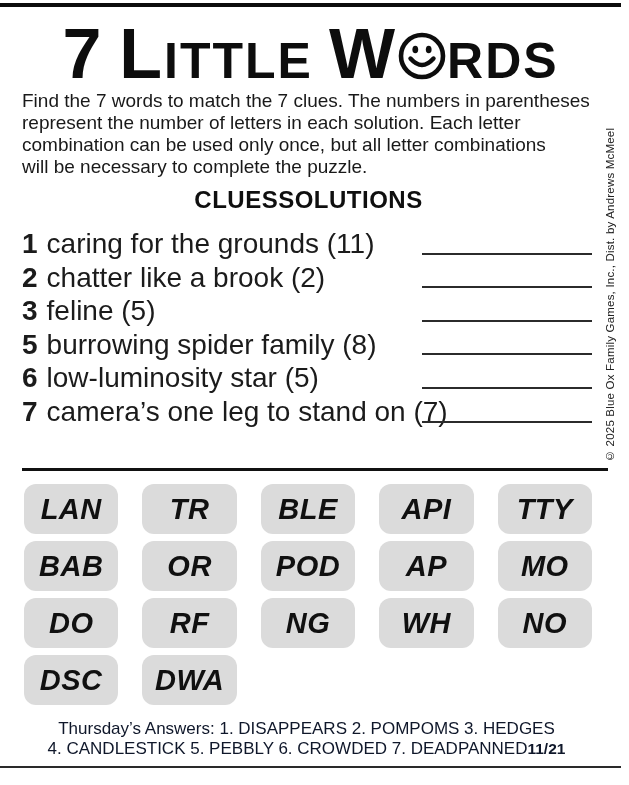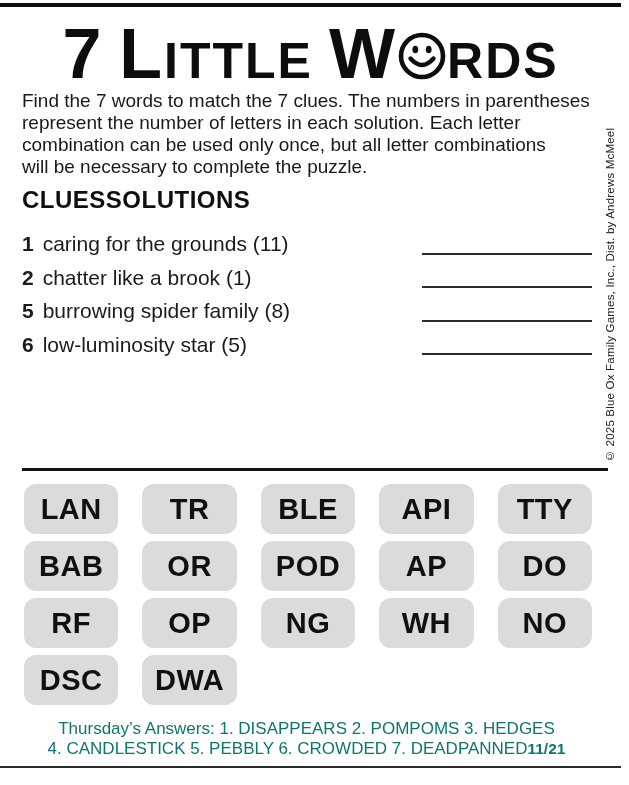--- a/index.html
+++ b/index.html
@@ -24,44 +24,44 @@
   .instructions { position:absolute; left:22px; top:90px; width:583px;
                   font-size:19px; line-height:22px; white-space:pre-line; color:#191919; }
 
   
   .copyright { position:absolute; left:604px; top:86px; width:20px; height:376px;
                writing-mode:vertical-rl; transform:rotate(180deg); white-space:nowrap;
                font-size:11.5px; color:#222; letter-spacing:0.2px; }
 
   
   .col-headers { position:absolute; left:22px; top:186px; width:573px;
-                 display:flex; justify-content:flex-start;
+                 display:flex; justify-content:center;
                  font-size:24px; font-weight:bold; letter-spacing:0.5px; color:#0f0f0f; }
 
   
   .clues { position:absolute; left:22px; top:227px; width:573px; }
-  .clue-row { position:relative; height:33.6px; line-height:33.6px; font-size:21px; white-space:nowrap; }
+  .clue-row { position:relative; height:33.6px; line-height:33.6px; font-size:28px; white-space:nowrap; }
   .clue-num { font-weight:bold; margin-right:9px; }
   .sol-line { position:absolute; left:400px; width:170px; bottom:6px; height:0;
               border-bottom:2px solid #2b2b2b; }
 
   
   .divider { position:absolute; left:22px; top:468px; width:586px; height:3px; background:#111; }
 
   
   .tiles { position:absolute; left:24px; top:484px; width:568px;
            display:grid; grid-template-columns:repeat(5,1fr); grid-auto-rows:50px;
            column-gap:24px; row-gap:7px; }
   .tile { background:var(--tile-bg, #dbdbdb); border-radius:12px;
           display:flex; align-items:center; justify-content:center;
-          font-size:29px; font-weight:bold; letter-spacing:0.5px; color:#101010; }
+          font-size:29px; font-weight:bold; letter-spacing:0.5px; color:#101010;font-style:italic; }
 
   
   .answers { position:absolute; left:8px; right:16px; top:719px; text-align:center;
-             font-size:17px; line-height:19.5px; color:#0f766e; }
+             font-size:17px; line-height:19.5px; color:#0f172a; }
   .answers .date { font-weight:bold; font-size:15.5px; }
 </style>
 </head>
 <body>
 
 <div class="page">
 
   <div class="border-top"></div>
   <div class="border-right"></div>
   <div class="border-bottom"></div>
@@ -86,48 +86,56 @@
     <span>CLUES</span>
     <span>SOLUTIONS</span>
   </div>
 
   <div class="clues">
     <div class="clue-row">
       <span class="clue-num">1</span><span class="clue-text">caring for the grounds (11)</span>
       <span class="sol-line"></span>
     </div>
     <div class="clue-row">
-      <span class="clue-num">2</span><span class="clue-text">chatter like a brook (1)</span>
+      <span class="clue-num">2</span><span class="clue-text">chatter like a brook (2)</span>
+      <span class="sol-line"></span>
+    </div>
+    <div class="clue-row">
+      <span class="clue-num">3</span><span class="clue-text">feline (5)</span>
       <span class="sol-line"></span>
     </div>
     <div class="clue-row">
       <span class="clue-num">5</span><span class="clue-text">burrowing spider family (8)</span>
       <span class="sol-line"></span>
     </div>
     <div class="clue-row">
       <span class="clue-num">6</span><span class="clue-text">low-luminosity star (5)</span>
+      <span class="sol-line"></span>
+    </div>
+    <div class="clue-row">
+      <span class="clue-num">7</span><span class="clue-text">camera’s one leg to stand on (7)</span>
       <span class="sol-line"></span>
     </div>
   </div>
 
   <div class="divider"></div>
 
   <div class="tiles">
     <div class="tile">LAN</div>
     <div class="tile">TR</div>
     <div class="tile">BLE</div>
     <div class="tile">API</div>
     <div class="tile">TTY</div>
     <div class="tile">BAB</div>
     <div class="tile">OR</div>
     <div class="tile">POD</div>
     <div class="tile">AP</div>
+    <div class="tile">MO</div>
     <div class="tile">DO</div>
     <div class="tile">RF</div>
-    <div class="tile">OP</div>
     <div class="tile">NG</div>
     <div class="tile">WH</div>
     <div class="tile">NO</div>
     <div class="tile">DSC</div>
     <div class="tile">DWA</div>
   </div>
 
   <div class="answers">
     <div><span>Thursday’s Answers: 1. DISAPPEARS  2. POMPOMS  3. HEDGES</span></div>
     <div><span>4. CANDLESTICK  5. PEBBLY  6. CROWDED  7. DEADPANNED</span><span class="date">11/21</span></div>

